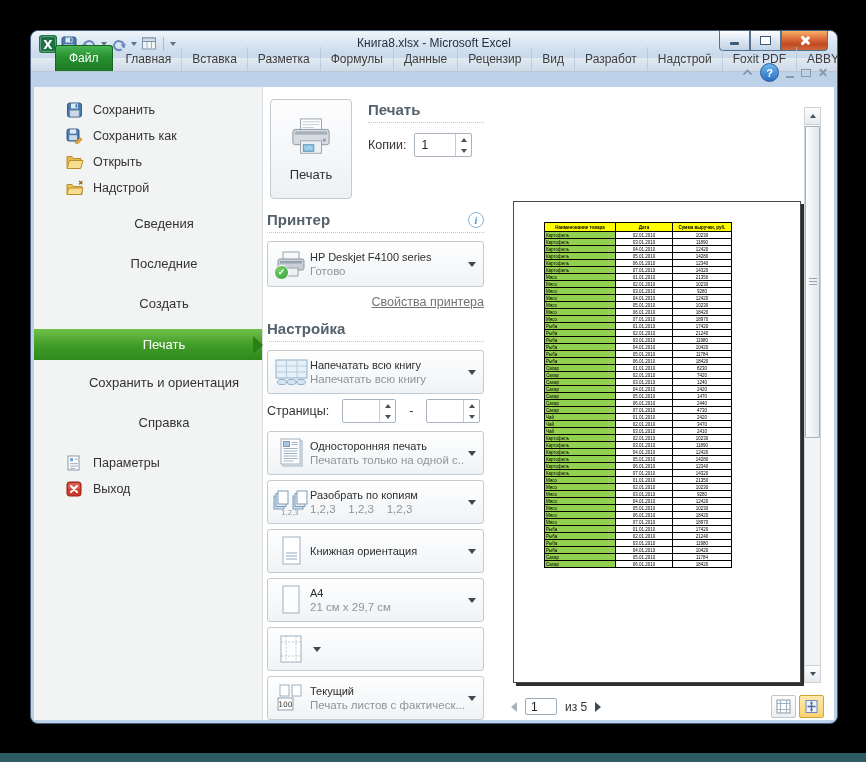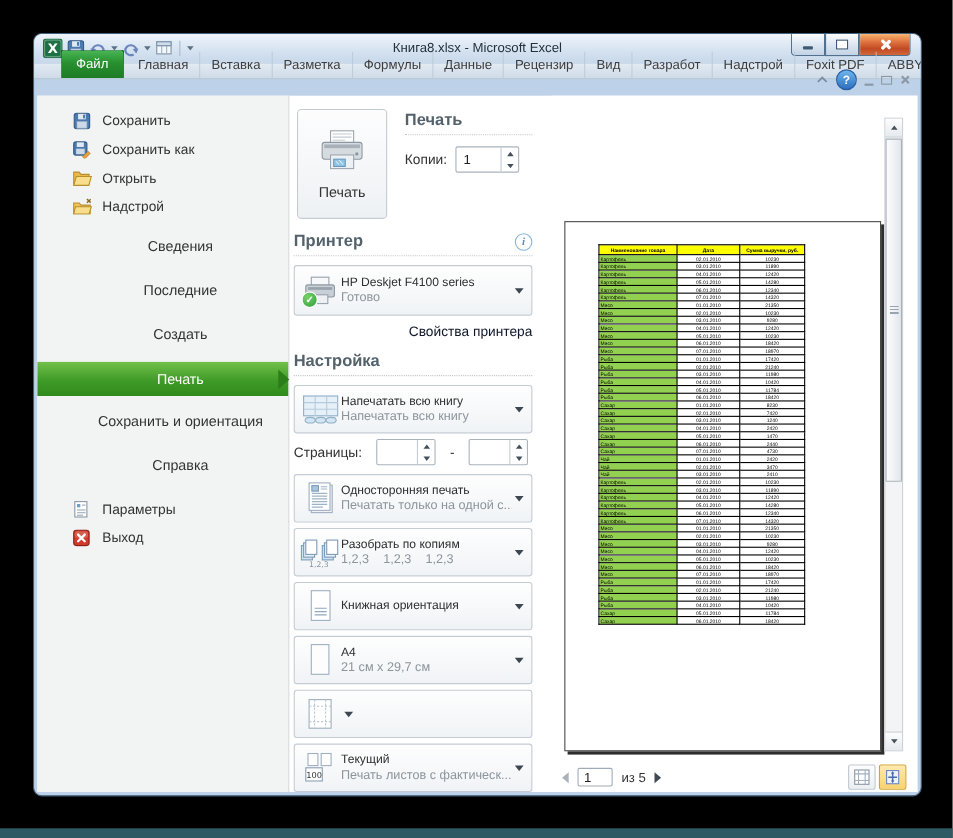--- a/index.html
+++ b/index.html
@@ -90,21 +90,21 @@
       border:1px solid #c3cbd3;border-radius:3px;background:linear-gradient(#fefefe,#f0f3f6);
       padding:2px 4px;margin-bottom:5px;font-family:inherit;text-align:left;}
   .dd .ic{width:38px;display:flex;justify-content:center;flex-shrink:0;position:relative;}
   .dd .txt{flex:1;min-width:0;}
   .dd .t1{font-size:11px;color:#2f2f2f;display:block;white-space:nowrap;overflow:hidden;}
   .dd .t2{font-size:11.5px;color:#8d959c;display:block;white-space:pre;overflow:hidden;margin-top:2px;}
   .dd .caret{width:14px;flex-shrink:0;display:flex;justify-content:center;}
   .dd .caret i{width:0;height:0;border-left:4px solid transparent;border-right:4px solid transparent;
       border-top:5px solid #3c4752;}
   .link-row{text-align:right;margin:2px 0 10px;}
-  .blink{font-size:12.5px;color:#0f172a;cursor:pointer;}
+  .blink{font-size:12.5px;color:#737373;text-decoration:underline;cursor:pointer;}
   .pages-row{display:flex;align-items:center;gap:13px;margin:2px 0 8px;font-size:12.5px;color:#333;}
   .pages-row .spinbox{width:52px;}
   
   .check-badge{position:absolute;left:2px;bottom:-3px;width:13px;height:13px;border-radius:50%;
       background:radial-gradient(circle at 35% 30%,#79d06a,#2f9e3c);border:1px solid #fff;
       color:#fff;font-size:9px;line-height:12px;text-align:center;font-weight:bold;}
   
   .preview{flex:1;position:relative;background:#fff;}
   .page{position:absolute;left:12px;top:114px;width:286px;height:480px;background:#fff;
       border:1px solid #4a4a4a;box-shadow:3px 3px 0 rgba(0,0,0,.82);}

